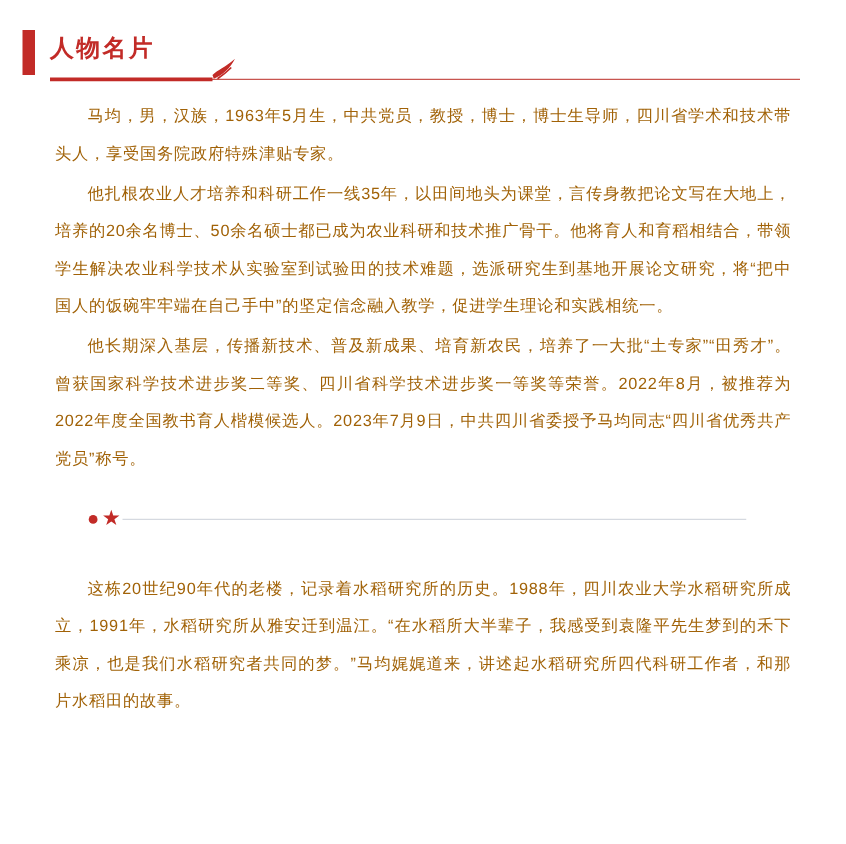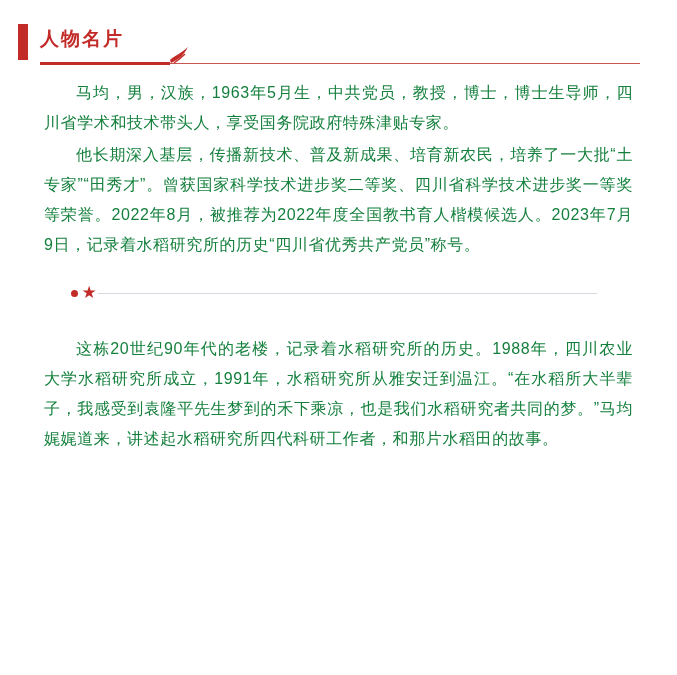--- a/index.html
+++ b/index.html
@@ -69,23 +69,23 @@
     width: 24px;
     height: 22px;
   }
 
   
   .content {
     padding: 0 44px 0 44px;
   }
   p.para {
     margin: 0 0 2px 0;
-    font-size: 16px;
+    font-size: 13px;
     line-height: 30px;
-    color: #15803d;
+    color: #a16207;
     text-indent: 2em;
     text-align: justify;
     letter-spacing: 0.6px;
     font-family: "Liberation Sans", sans-serif;
   }
   .section-gap {
     height: 12px;
   }
 
   
@@ -138,21 +138,22 @@
       <svg width="24" height="22" viewBox="0 0 24 22">
         <path d="M2 16 C6 12, 12 10, 20 3 C16 11, 10 16, 3 19 Z" fill="#c22b27"></path>
         <path d="M6 19 C9 17, 13 14, 17 10" stroke="#c22b27" stroke-width="1.4" fill="none"></path>
       </svg>
     </div>
   </div>
 
   <div class="content">
 
     <p class="para">马均，男，汉族，1963年5月生，中共党员，教授，博士，博士生导师，四川省学术和技术带头人，享受国务院政府特殊津贴专家。</p>
-    <p class="para">他长期深入基层，传播新技术、普及新成果、培育新农民，培养了一大批“土专家”“田秀才”。曾获国家科学技术进步奖二等奖、四川省科学技术进步奖一等奖等荣誉。2022年8月，被推荐为2022年度全国教书育人楷模候选人。2023年7月9日，记录着水稻研究所的历史“四川省优秀共产党员”称号。</p>
+    <p class="para">他扎根农业人才培养和科研工作一线35年，以田间地头为课堂，言传身教把论文写在大地上，培养的20余名博士、50余名硕士都已成为农业科研和技术推广骨干。他将育人和育稻相结合，带领学生解决农业科学技术从实验室到试验田的技术难题，选派研究生到基地开展论文研究，将“把中国人的饭碗牢牢端在自己手中”的坚定信念融入教学，促进学生理论和实践相统一。</p>
+    <p class="para">他长期深入基层，传播新技术、普及新成果、培育新农民，培养了一大批“土专家”“田秀才”。曾获国家科学技术进步奖二等奖、四川省科学技术进步奖一等奖等荣誉。2022年8月，被推荐为2022年度全国教书育人楷模候选人。2023年7月9日，中共四川省委授予马均同志“四川省优秀共产党员”称号。</p>
 
     <div class="divider">
       <div class="divider-line"></div>
       <div class="divider-dot"></div>
       <div class="divider-star">★</div>
     </div>
 
     <div class="section-gap"></div>
 
     <p class="para">这栋20世纪90年代的老楼，记录着水稻研究所的历史。1988年，四川农业大学水稻研究所成立，1991年，水稻研究所从雅安迁到温江。“在水稻所大半辈子，我感受到袁隆平先生梦到的禾下乘凉，也是我们水稻研究者共同的梦。”马均娓娓道来，讲述起水稻研究所四代科研工作者，和那片水稻田的故事。</p>

